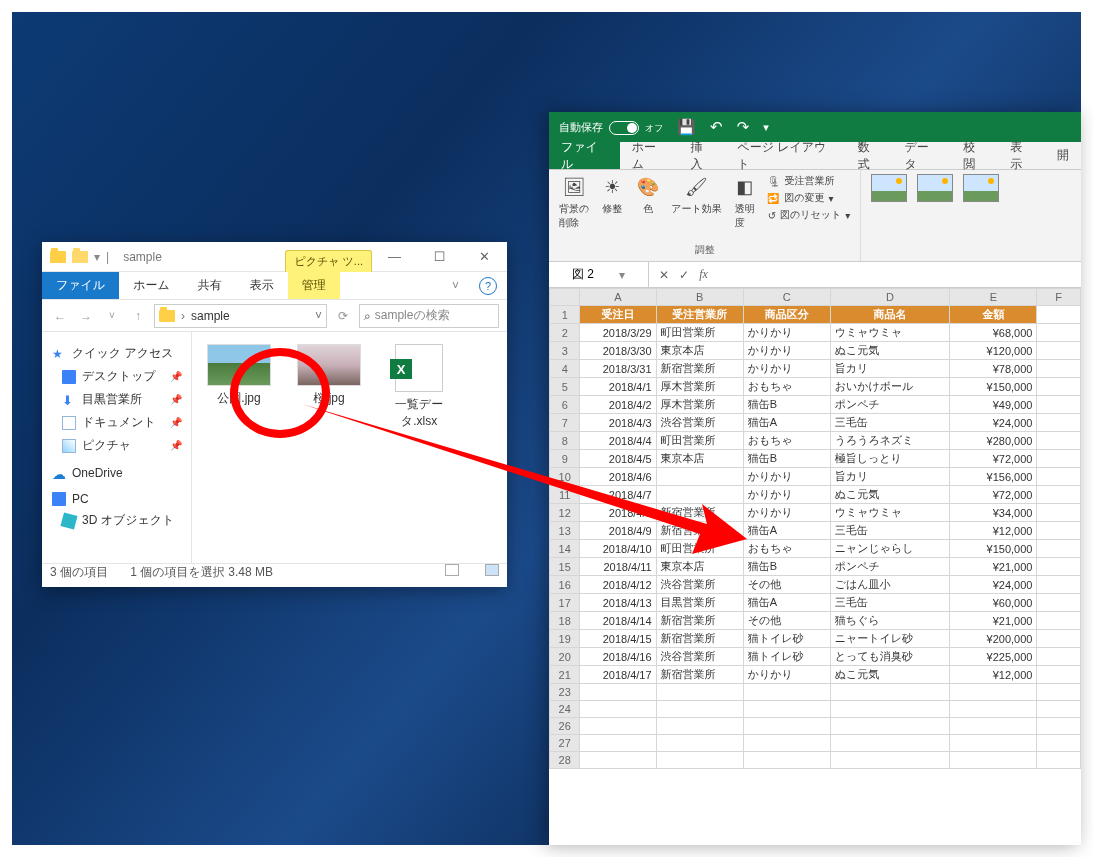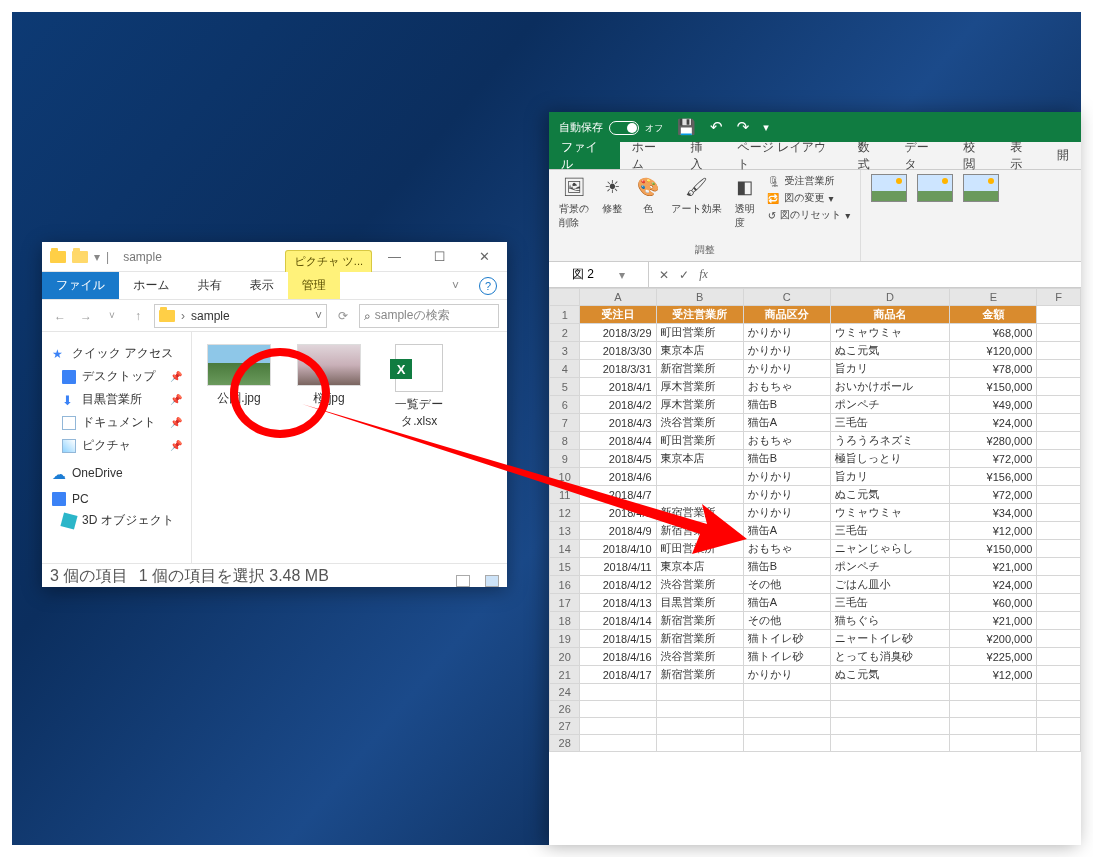--- a/index.html
+++ b/index.html
@@ -43,21 +43,21 @@
 .pc{background:#3b82f6;border-radius:1px}
 .cube{background:#2bb6c9;transform:rotate(15deg)}
 .pin{color:#bbb;margin-left:auto;font-size:10px}
 .content{flex:1;padding:12px;display:flex;gap:20px;align-items:flex-start}
 .file-item{width:70px;text-align:center;font-size:12px;color:#333}
 .thumb{width:64px;height:42px;margin:0 auto 4px;border:1px solid #ddd}
 .thumb.park{background:linear-gradient(to bottom,#8ec7e8 0%,#8ec7e8 45%,#4a7a3c 45%,#6a9a5c 100%)}
 .thumb.sakura{background:linear-gradient(to bottom,#e0d5da 0%,#c9b0b8 50%,#7a6560 100%)}
 .xls-ico{width:48px;height:48px;margin:0 auto 4px;background:#fff;border:1px solid #ccc;position:relative}
 .xls-ico:before{content:"X";position:absolute;left:-6px;top:14px;width:22px;height:20px;background:#107c41;color:#fff;font-weight:bold;display:flex;align-items:center;justify-content:center;font-size:13px}
-.ex-status{height:24px;border-top:1px solid #e5e5e5;display:flex;align-items:flex-end;padding:0 8px;font-size:16px;color:#555;gap:11px}
+.ex-status{height:24px;border-top:1px solid #e5e5e5;display:flex;align-items:flex-start;padding:0 8px;font-size:12px;color:#555;gap:22px}
 .ex-status .spacer{flex:1}
 .view-ico{width:14px;height:12px;border:1px solid #aaa;margin-left:4px}
 
 .red-oval{position:absolute;left:218px;top:336px;width:100px;height:90px;border:8px solid #ff0000;border-radius:50%;z-index:50;pointer-events:none}
 .arrow{position:absolute;left:290px;top:392px;width:445px;height:150px;z-index:50;pointer-events:none}
 
 .excel{position:absolute;left:537px;top:100px;right:0;bottom:0;background:#fff;display:flex;flex-direction:column;box-shadow:-4px 0 18px rgba(0,0,0,.35);font-size:12px}
 .xl-title{height:30px;background:#107c41;color:#fff;display:flex;align-items:center;gap:14px;padding:0 10px}
 .autosave{display:flex;align-items:flex-end;gap:6px;font-size:11px}
 .toggle{width:30px;height:14px;border:1px solid #fff;border-radius:8px;position:relative}
@@ -488,20 +488,29 @@
             <tr>
               <th class="rowh">21</th>
               <td class="num">2018/4/17</td>
               <td>新宿営業所</td>
               <td>かりかり</td>
               <td>ぬこ元気</td>
               <td class="num">¥12,000</td>
               <td></td>
             </tr>
             <tr>
+              <th class="rowh">23</th>
+              <td></td>
+              <td></td>
+              <td></td>
+              <td></td>
+              <td></td>
+              <td></td>
+            </tr>
+            <tr>
               <th class="rowh">24</th>
               <td></td>
               <td></td>
               <td></td>
               <td></td>
               <td></td>
               <td></td>
             </tr>
             <tr>
               <th class="rowh">26</th>

